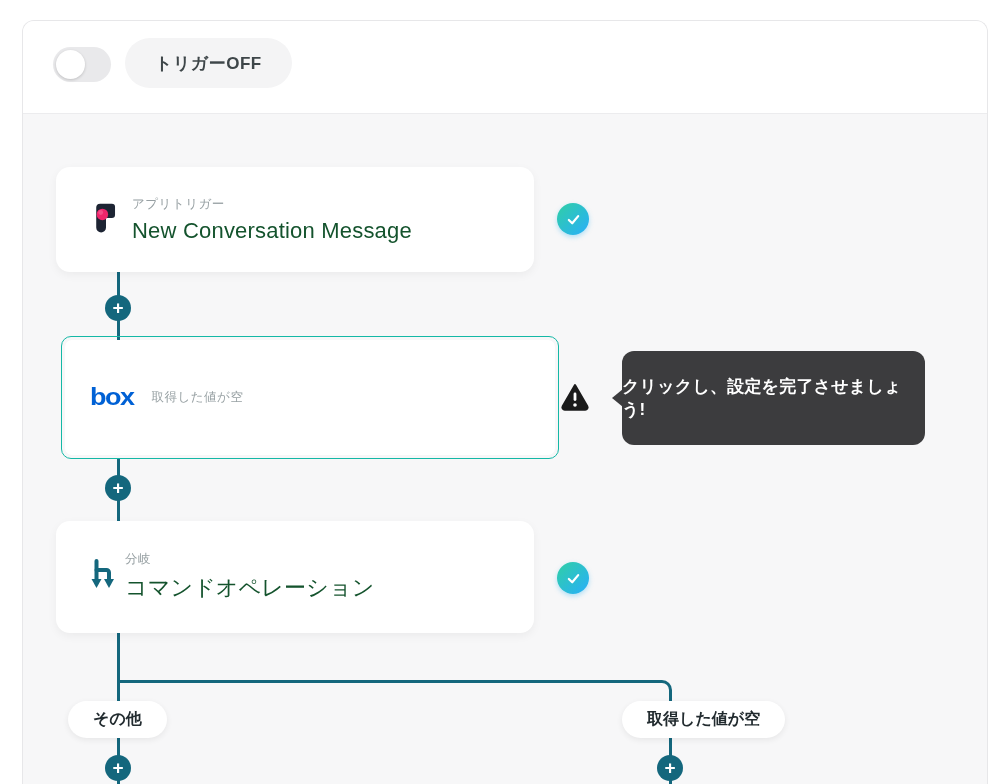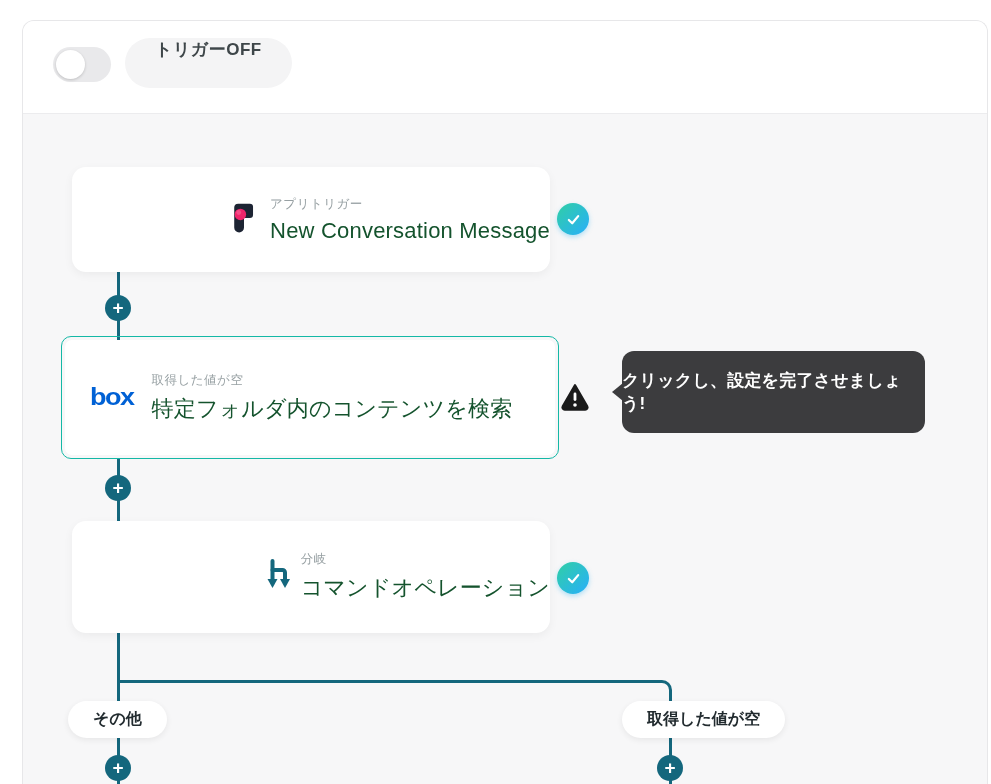--- a/index.html
+++ b/index.html
@@ -14,33 +14,33 @@
   .panel-header { position:absolute; left:0; top:0; width:100%; height:93px;
     background:#ffffff; border-bottom:1px solid #ececee; }
 
   
   .toggle { position:absolute; left:53px; top:47px; width:58px; height:35px;
     border-radius:18px; background:#e9e9eb; cursor:pointer; }
   .toggle-knob { position:absolute; left:3px; top:3px; width:29px; height:29px;
     border-radius:50%; background:#ffffff; box-shadow:0 1px 3px rgba(0,0,0,.18); }
   .trigger-badge { position:absolute; left:125px; top:38px; height:50px;
     padding:0 30px; border-radius:25px; background:#f4f4f5;
-    display:flex; font-size:17px; font-weight:bold; color:#3e4649;
+    display:flex; align-items:center; font-size:17px; font-weight:bold; color:#3e4649;
     letter-spacing:.5px; }
 
   
   .vline { position:absolute; width:3px; background:#14677d; }
   .l-branch { position:absolute; left:118px; top:680px; width:554px; height:24px;
     border-top:3px solid #14677d; border-right:3px solid #14677d;
     border-top-right-radius:10px; }
 
   
-  .node-card { position:absolute; left:72px; width:478px; background:#ffffff;
+  .node-card { position:absolute; left:56px; width:478px; background:#ffffff;
     border-radius:14px; box-shadow:0 3px 10px rgba(0,0,0,.05);
-    display:flex; align-items:center; gap:9px; padding-left:33px; cursor:pointer;justify-content:flex-end; }
+    display:flex; align-items:center; gap:9px; padding-left:33px; cursor:pointer; }
   .card-1 { top:167px; height:105px; }
   .card-3 { top:521px; height:112px; }
   .red-wrap { position:absolute; left:61px; top:336px; width:498px; height:123px;
     border:1px solid #14b8a6; border-radius:10px; padding:3px; cursor:pointer; }
   .red-wrap .inner-card { width:100%; height:100%; background:#ffffff; border-radius:7px;
     display:flex; align-items:center; gap:18px; padding-left:25px; }
   .node-text { display:flex; flex-direction:column; gap:5px; }
   .node-type { font-size:12.5px; color:#97a0a3; letter-spacing:.5px; }
   .node-title { font-size:22px; font-weight:normal; color:#14532d; letter-spacing:.2px; }
 
@@ -58,21 +58,21 @@
   
   .plus-btn { position:absolute; width:26px; height:26px; border-radius:50%;
     background:#14677d; color:#ffffff; display:flex; align-items:center; justify-content:center;
     cursor:pointer; }
   .plus-btn::before { content:"+"; font-size:19px; font-weight:bold; line-height:1;
     margin-top:-2px; }
   .plus-1 { left:105px; top:295px; } .plus-2 { left:105px; top:475px; }
   .plus-3 { left:105px; top:755px; } .plus-4 { left:657px; top:755px; }
 
   
-  .tooltip { position:absolute; left:622px; top:351px; width:303px; height:82px;
+  .tooltip { position:absolute; left:622px; top:351px; width:303px; height:94px;
     background:#3c3c3e; border-radius:12px; display:flex; align-items:center;
     justify-content:center; }
   .tooltip-text { color:#ffffff; font-size:17px; font-weight:bold; letter-spacing:.2px; }
   .tooltip-arrow { position:absolute; left:-10px; top:50%; transform:translateY(-50%);
     width:0; height:0; border-top:9px solid transparent; border-bottom:9px solid transparent;
     border-right:11px solid #3c3c3e; }
 
   
   .branch-pill { position:absolute; top:701px; height:37px; padding:0 25px;
     background:#ffffff; border-radius:19px; box-shadow:0 2px 6px rgba(0,0,0,.07);
@@ -121,21 +121,20 @@
       </svg>
   </div>
 
   <div class="plus-btn plus-1"></div>
 
   <div class="red-wrap">
     <div class="inner-card">
       <span class="app-icon box-wordmark">box</span>
       <span class="node-text">
         <span class="node-type">取得した値が空</span>
-        <span class="node-title">特定フォルダ内のコンテンツを検索</span>
       </span>
     </div>
   </div>
   <div class="warn-icon">
     <svg width="30" height="28" viewBox="0 0 30 28">
       <path d="M15 2 L27.3 23.2 a2.4 2.4 0 0 1 -2.1 3.6 H4.8 a2.4 2.4 0 0 1 -2.1 -3.6 Z" fill="#1b1b1b" stroke="#1b1b1b" stroke-width="2" stroke-linejoin="round"></path>
       <rect x="13.6" y="9.5" width="2.8" height="8.5" rx="1.4" fill="#ffffff"></rect>
       <circle cx="15" cy="22" r="1.8" fill="#ffffff"></circle>
     </svg>
   </div>

